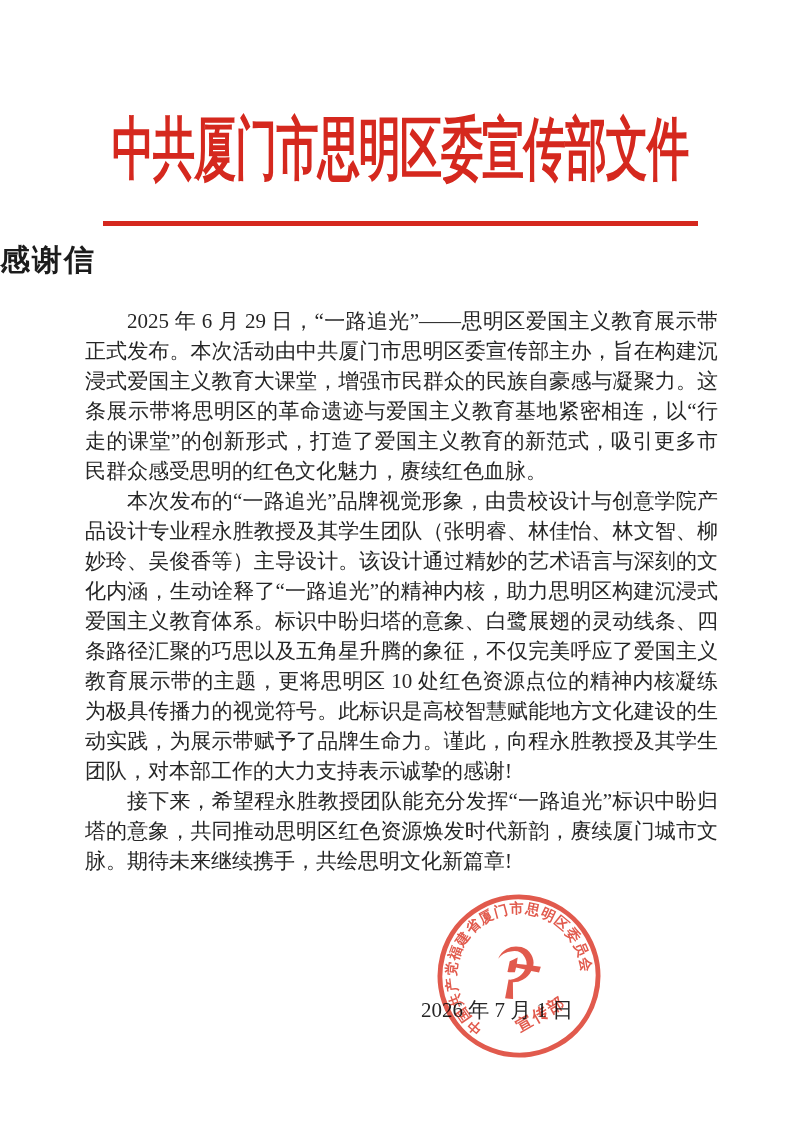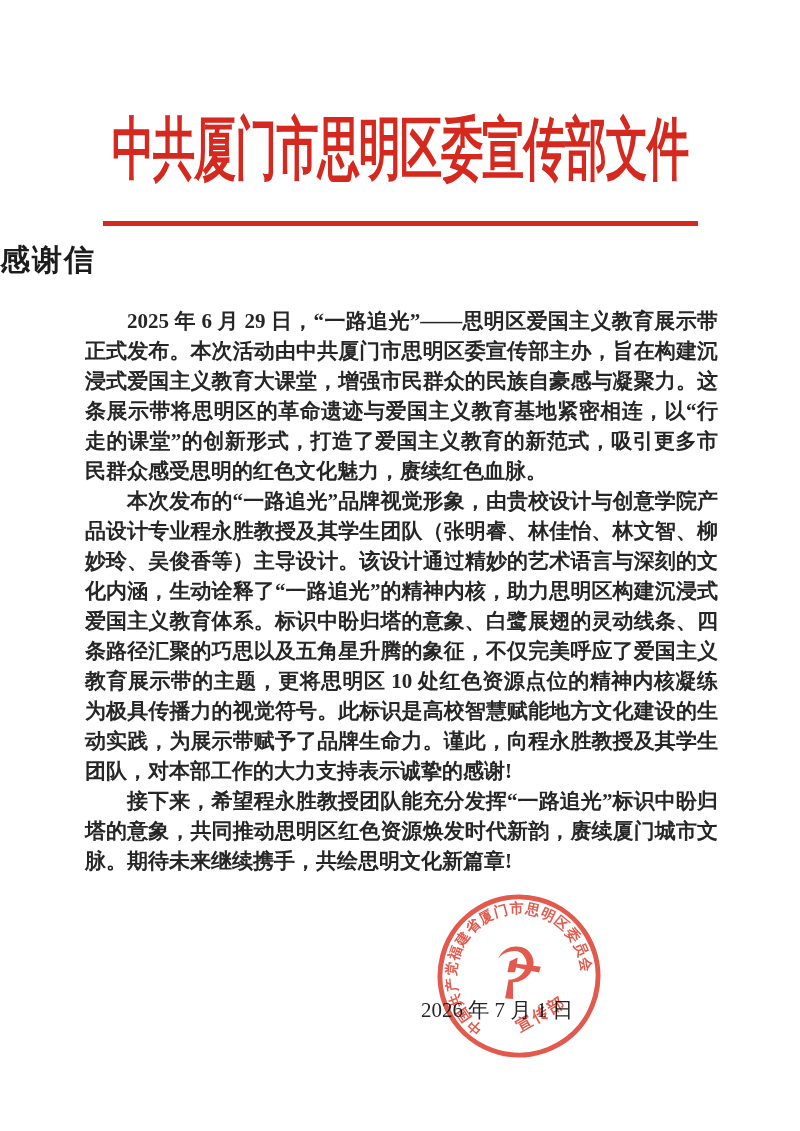--- a/index.html
+++ b/index.html
@@ -61,21 +61,21 @@
     position: absolute;
     top: 306px;
     left: 85px;
     width: 633px;
     font-size: 21px;
     line-height: 30px;
     text-align: justify;
     color: #262626;
   }
   .letter-body p { margin: 0; }
-  .letter-body .para { text-indent: 2em; font-weight: bold; }
+  .letter-body .para { text-indent: 2em; }
 
   
   .sign-name {
     position: absolute;
     top: 966px;
     left: 386px;
     font-size: 21px;
     line-height: 30px;
     color: #262626;
     white-space: nowrap;

